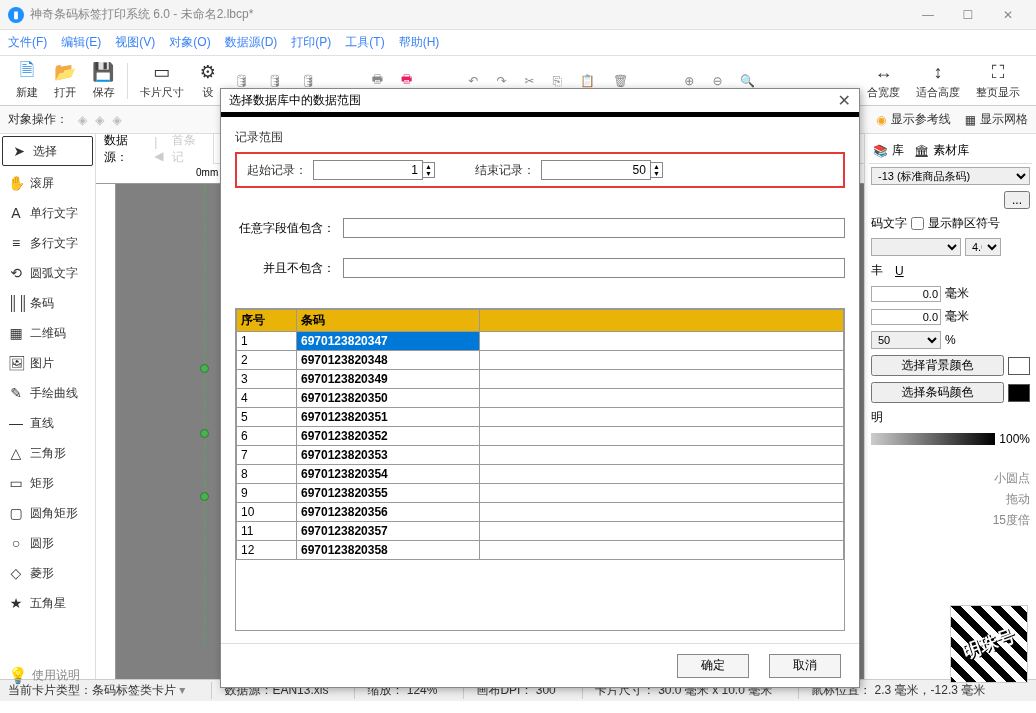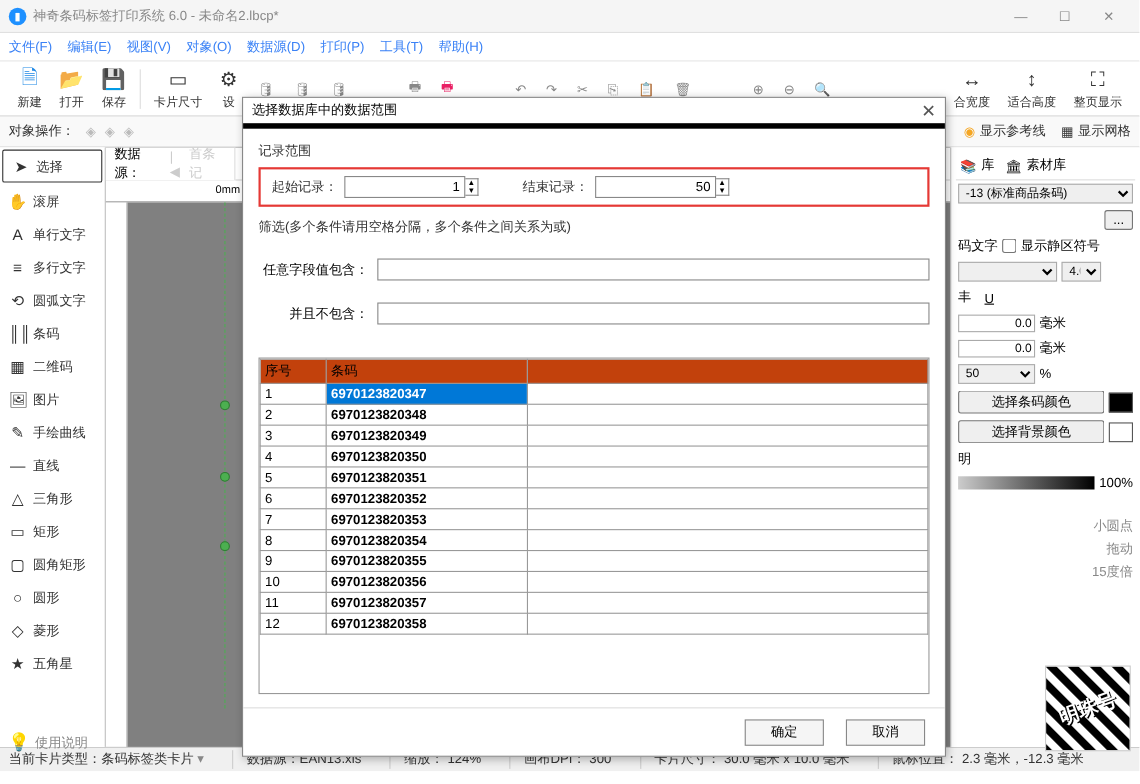--- a/index.html
+++ b/index.html
@@ -54,21 +54,21 @@
 .spin{display:flex;align-items:center}
 .spin input{width:110px;border:1px solid #888;padding:2px 4px;text-align:right}
 .spin .arrows{display:flex;flex-direction:column;border:1px solid #888;border-left:none}
 .spin .arrows span{font-size:7px;line-height:7px;padding:0 2px;cursor:pointer}
 .filtrow{display:flex;align-items:center;gap:8px;margin:20px 0}
 .filtrow label{width:100px;text-align:right}
 .filtrow input{flex:1;border:1px solid #888;padding:2px 4px}
 .tblwrap{flex:1;border:1px solid #999;overflow:auto;position:relative}
 table{border-collapse:collapse;width:100%}
 th,td{border:1px solid #999;padding:2px 4px;text-align:left;font-size:12px}
-th{background:#c2410c;font-weight:normal}
+th{background:#eab308;font-weight:bold}
 tr.selrow td.bc{background:#0078d7;color:#fff;font-weight:bold}
 td.bc{font-weight:bold}
 td.idx{width:60px}
 .dbtns{height:44px;display:flex;justify-content:flex-end;align-items:center;gap:20px;padding:0 18px;border-top:1px solid #ddd}
 .dbtns button{width:72px;height:24px;border:1px solid #888;background:#f5f5f5}
 
 
 .greydot{width:9px;height:9px;border-radius:50%;background:#4caf50;border:1px solid #2e7d32;position:absolute}
 .greenline{position:absolute;border-left:1px dashed #4caf50}
 .prev{position:absolute;right:8px;bottom:30px;width:78px;height:78px;border:1px solid #ccc;display:flex;align-items:center;justify-content:center;background:linear-gradient(45deg,#000 25%,#fff 25%,#fff 50%,#000 50%,#000 75%,#fff 75%);background-size:20px 20px;overflow:hidden}
@@ -293,26 +293,26 @@
       </div>
     <div class="rprow">
         <input style="width: 70px; text-align: right;" value="0.0">
         <span>毫米</span>
       </div>
     <div class="rprow">
         <select style="width:70px"><option>50</option></select>
         <span>%</span>
       </div>
     <div class="rprow">
+        <button style="flex:1">选择背景颜色</button>
+        <div class="colorsw" style="background:#fff"></div>
+      </div>
+    <div class="rprow">
         <button style="flex:1">选择条码颜色</button>
         <div class="colorsw" style="background:#000"></div>
-      </div>
-    <div class="rprow">
-        <button style="flex:1">选择背景颜色</button>
-        <div class="colorsw" style="background:#fff"></div>
       </div>
     <div class="rprow">
         <span>明</span>
       </div>
     <div class="rprow">
         <div style="flex:1;height:12px;background:linear-gradient(90deg,#ccc,#000);position:relative"></div>
         <span>100%</span>
       </div>
     <div class="rprow" style="font-size:10px;color:#888;flex-direction:column;align-items:flex-end;margin-top:18px">
       <span>小圆点</span>
@@ -365,21 +365,20 @@
             <input value="50" style="">
             <div class="arrows">
                 <span>▲</span>
                 <span>▼</span>
               </div>
           </div>
         </div>
       </div>
     </div>
     <div class="group">
-      <div class="glabel">筛选(多个条件请用空格分隔，多个条件之间关系为或)</div>
       <div class="filtrow">
           <label>任意字段值包含：</label>
           <input style="">
         </div>
       <div class="filtrow">
           <label>并且不包含：</label>
           <input style="">
         </div>
     </div>
     <div class="tblwrap">

